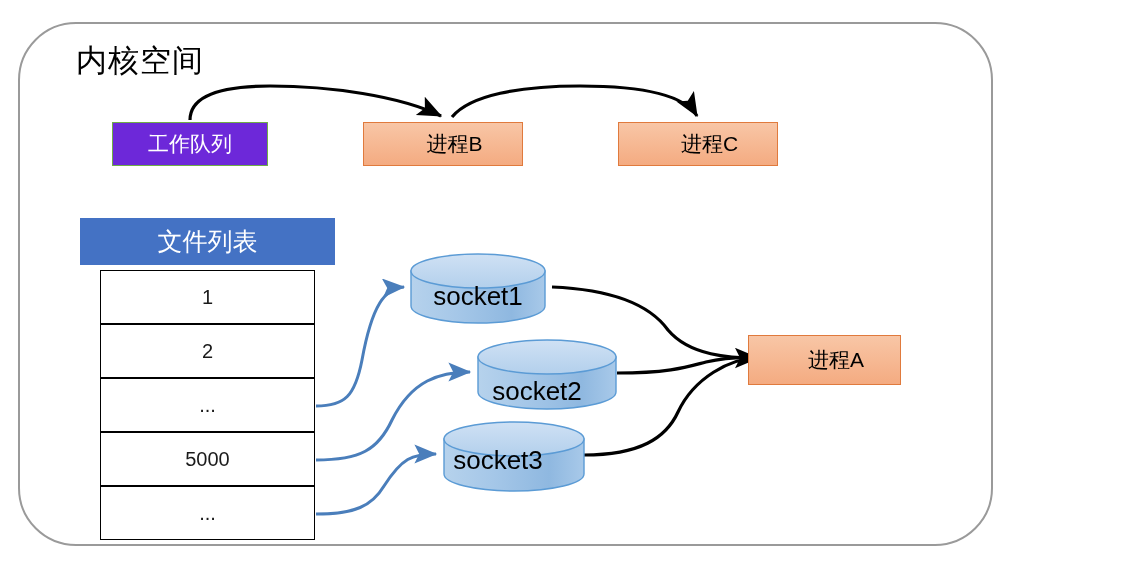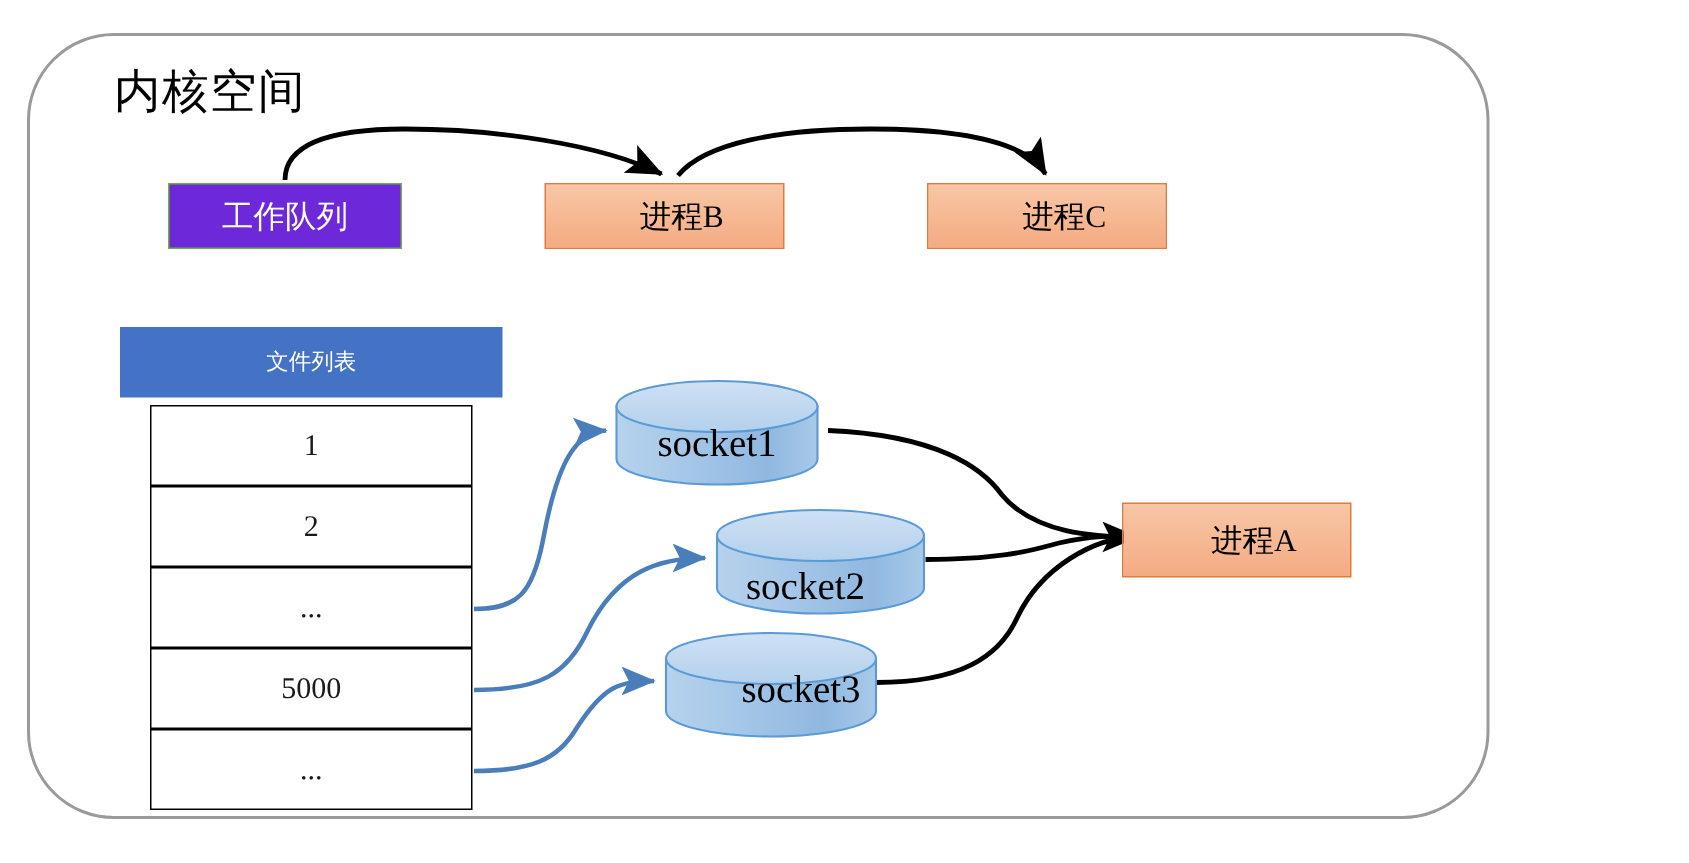--- a/index.html
+++ b/index.html
@@ -9,21 +9,20 @@
   }
   body {
     font-family: "Liberation Sans", "DejaVu Sans", sans-serif;
   }
   #canvas {
     position: relative;
     width: 1126px;
     height: 575px;
     background: #ffffff;
     overflow: hidden;
-    font-family: Liberation Serif, serif;
   }
   .svg-layer {
     position: absolute;
     left: 0;
     top: 0;
     width: 1126px;
     height: 575px;
   }
   .kernel-frame {
     position: absolute;
@@ -78,21 +77,21 @@
     position: absolute;
     left: 80px;
     top: 218px;
     width: 255px;
     height: 47px;
     background: #4472c4;
     color: #ffffff;
     display: flex;
     align-items: center;
     justify-content: center;
-    font-size: 15px;
+    font-size: 25px;
     box-sizing: border-box;
     white-space: nowrap;
   }
   .filelist-rows {
     position: absolute;
     left: 100px;
     top: 270px;
     width: 215px;
   }
   .filelist-row {
@@ -195,21 +194,21 @@
     </g>
 
     <g class="cylinder">
       <path d="M444,439 L444,474 A70,17 0 0 0 584,474 L584,439 Z" fill="url(#cylBody)" stroke="#5b9bd5" stroke-width="1.4"></path>
       <ellipse cx="514" cy="439" rx="70" ry="17" fill="url(#cylTop)" stroke="#5b9bd5" stroke-width="1.4"></ellipse>
     </g>
   </svg>
 
   <div class="cyl-label" style="left:411px; top:281px; width:134px;">socket1</div>
   <div class="cyl-label" style="left:478px; top:376px; width:118px;">socket2</div>
-  <div class="cyl-label" style="left:464px; top:445px; width:140px;">socket3</div>
+  <div class="cyl-label" style="left:428px; top:445px; width:140px;">socket3</div>
 
   <div class="node-box box-workqueue">
     <span>工作队列</span>
   </div>
 
   <div class="node-box box-process box-processB">
     <span>进程B</span>
   </div>
 
   <div class="node-box box-process box-processC">

